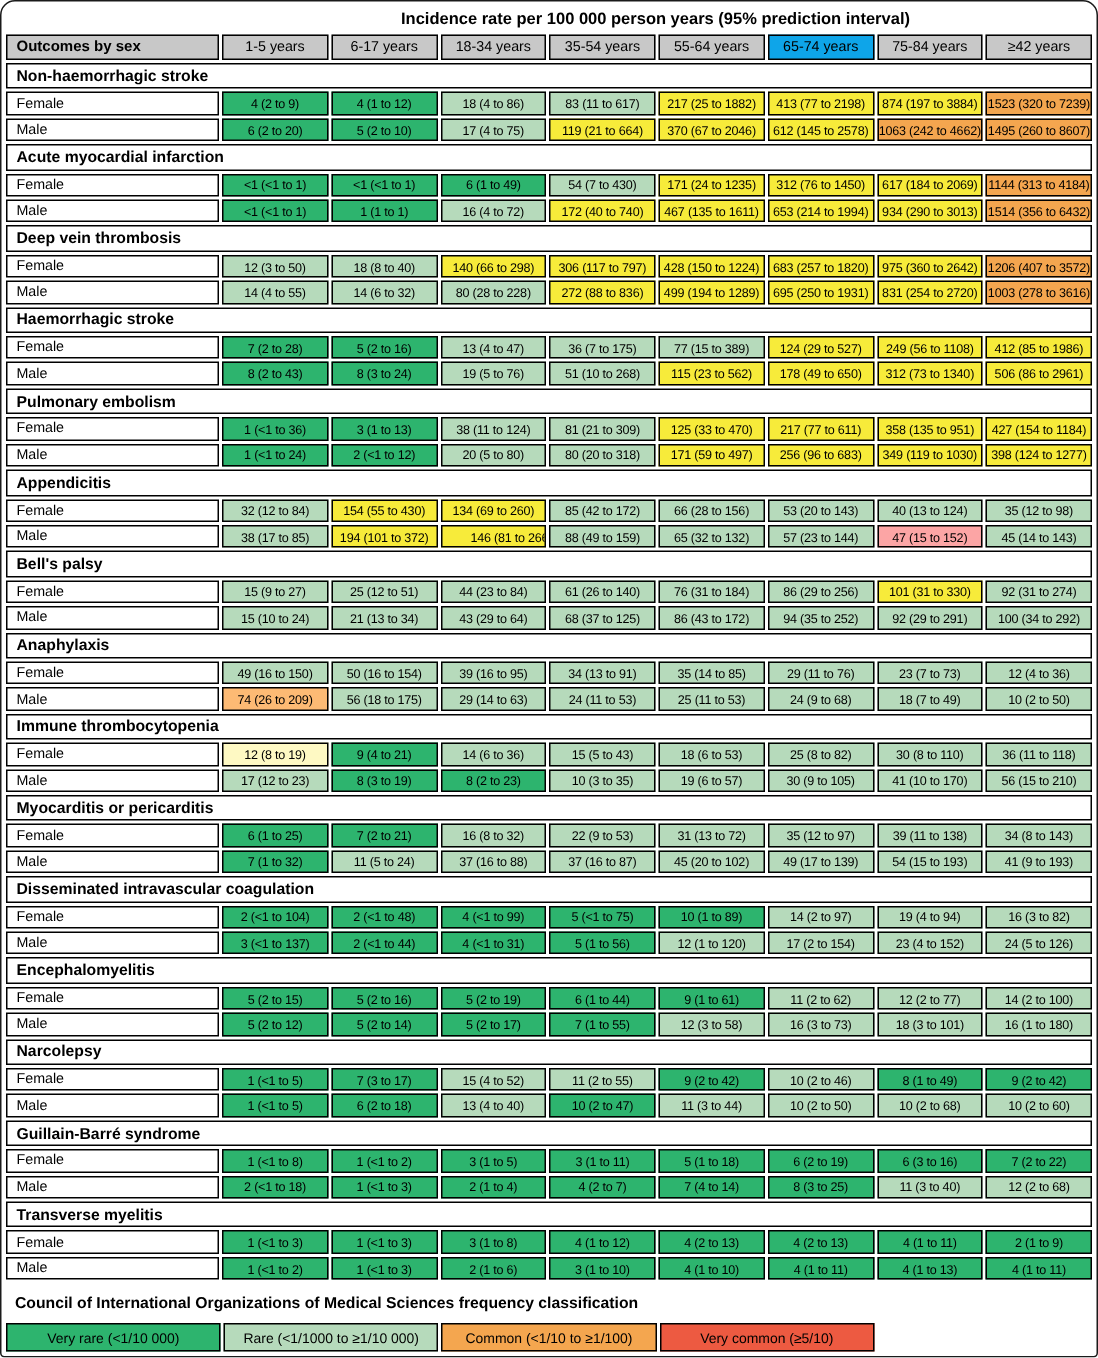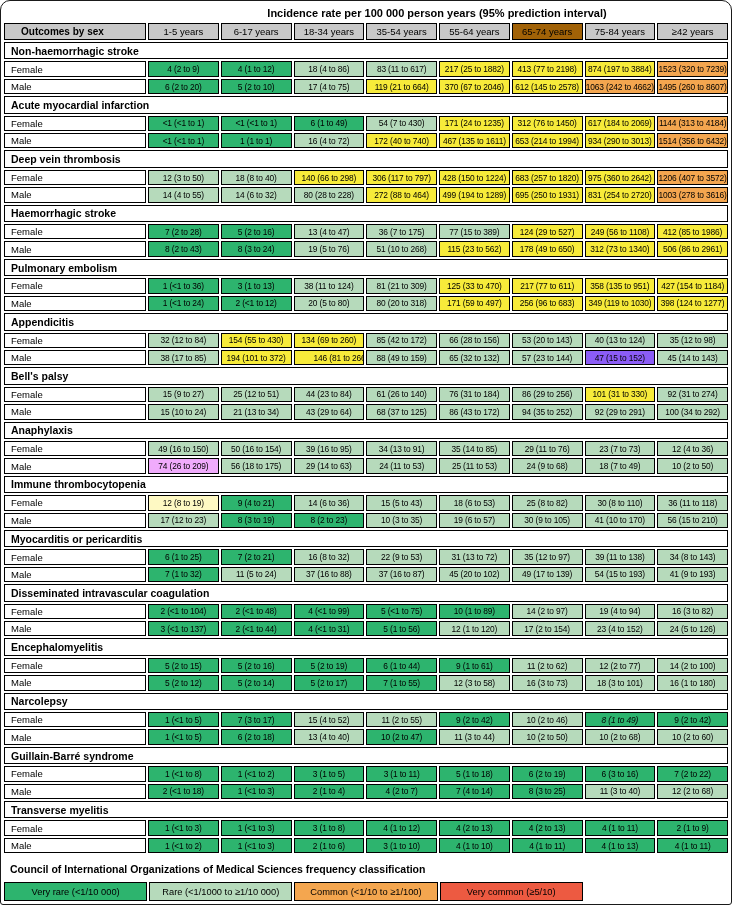--- a/index.html
+++ b/index.html
@@ -12,21 +12,21 @@
   .top-title {
     flex: 0 0 17px; display: flex; align-items: center; justify-content: center;
     font-weight: bold; font-size: 11px; padding-left: 142px; white-space: nowrap;
   }
   .row { display: grid; grid-template-columns: 142px repeat(8, 1fr); gap: 2px; min-height: 0; }
   .header-row { flex: 0 0 17px; }
   .hcell {
     border: 1px solid #000; display: flex; align-items: center; justify-content: center;
     font-size: 9.5px; white-space: nowrap; overflow: hidden;
   }
-  .hcell.first { justify-content: flex-start; padding-left: 16px; font-weight: bold; font-size: 10px; }
+  .hcell.first { justify-content: flex-start; padding-left: 6px; font-weight: bold; font-size: 10px; }
   .section-row {
     flex: 1 1 0; min-height: 0; border: 1px solid #000; background: #fff;
     display: flex; align-items: center; padding-left: 6px;
     font-weight: bold; font-size: 10.5px; white-space: nowrap;
   }
   .row.data { flex: 1 1 0; }
   .lcell {
     border: 1px solid #000; background: #fff; display: flex; align-items: center;
     padding-left: 6px; font-size: 9.5px;
   }
@@ -49,21 +49,21 @@
 
 <div class="figure" id="figure">
   <div class="top-title">Incidence rate per 100 000 person years (95% prediction interval)</div>
   <div class="row header-row" id="header-row">
     <div class="hcell first" style="background: rgb(200, 200, 200);">Outcomes by sex</div>
   <div class="hcell" style="background: rgb(200, 200, 200);">1-5 years</div>
       <div class="hcell" style="background: rgb(200, 200, 200);">6-17 years</div>
       <div class="hcell" style="background: rgb(200, 200, 200);">18-34 years</div>
       <div class="hcell" style="background: rgb(200, 200, 200);">35-54 years</div>
       <div class="hcell" style="background: rgb(200, 200, 200);">55-64 years</div>
-      <div class="hcell" style="background: #a16207;">65-74 years</div>
+      <div class="hcell" style="background: #0ea5e9;">65-74 years</div>
       <div class="hcell" style="background: rgb(200, 200, 200);">75-84 years</div>
       <div class="hcell" style="background: rgb(200, 200, 200);">≥42 years</div>
     </div>
 
   <div class="section-row">Non-haemorrhagic stroke</div>
     <div class="row data">
       <div class="lcell">Female</div>
       <div class="dcell" style="background: rgb(45, 180, 110);">4 (2 to 9)</div>
       <div class="dcell" style="background: rgb(45, 180, 110);">4 (1 to 12)</div>
       <div class="dcell" style="background: rgb(182, 218, 187);">18 (4 to 86)</div>
@@ -117,21 +117,21 @@
       <div class="dcell" style="background: rgb(247, 235, 58);">428 (150 to 1224)</div>
       <div class="dcell" style="background: rgb(247, 235, 58);">683 (257 to 1820)</div>
       <div class="dcell" style="background: rgb(247, 235, 58);">975 (360 to 2642)</div>
       <div class="dcell" style="background: rgb(244, 166, 79);">1206 (407 to 3572)</div>
     </div>
     <div class="row data">
       <div class="lcell">Male</div>
       <div class="dcell" style="background: rgb(182, 218, 187);">14 (4 to 55)</div>
       <div class="dcell" style="background: rgb(182, 218, 187);">14 (6 to 32)</div>
       <div class="dcell" style="background: rgb(182, 218, 187);">80 (28 to 228)</div>
-      <div class="dcell" style="background: rgb(247, 235, 58);">272 (88 to 464)</div>
+      <div class="dcell" style="background: rgb(247, 235, 58);">272 (88 to 836)</div>
       <div class="dcell" style="background: rgb(247, 235, 58);">499 (194 to 1289)</div>
       <div class="dcell" style="background: rgb(247, 235, 58);">695 (250 to 1931)</div>
       <div class="dcell" style="background: rgb(247, 235, 58);">831 (254 to 2720)</div>
       <div class="dcell" style="background: rgb(244, 166, 79);">1003 (278 to 3616)</div>
     </div>
     <div class="section-row">Haemorrhagic stroke</div>
     <div class="row data">
       <div class="lcell">Female</div>
       <div class="dcell" style="background: rgb(45, 180, 110);">7 (2 to 28)</div>
       <div class="dcell" style="background: rgb(45, 180, 110);">5 (2 to 16)</div>
@@ -189,21 +189,21 @@
       <div class="dcell" style="background: rgb(182, 218, 187);">35 (12 to 98)</div>
     </div>
     <div class="row data">
       <div class="lcell">Male</div>
       <div class="dcell" style="background: rgb(182, 218, 187);">38 (17 to 85)</div>
       <div class="dcell" style="background: rgb(247, 235, 58);">194 (101 to 372)</div>
       <div class="dcell" style="background: rgb(247, 235, 58); padding-left: 24px;">146 (81 to 266)</div>
       <div class="dcell" style="background: rgb(182, 218, 187);">88 (49 to 159)</div>
       <div class="dcell" style="background: rgb(182, 218, 187);">65 (32 to 132)</div>
       <div class="dcell" style="background: rgb(182, 218, 187);">57 (23 to 144)</div>
-      <div class="dcell" style="background: #8b5cf6;">47 (15 to 152)</div>
+      <div class="dcell" style="background: #fca5a5;">47 (15 to 152)</div>
       <div class="dcell" style="background: rgb(182, 218, 187);">45 (14 to 143)</div>
     </div>
     <div class="section-row">Bell's palsy</div>
     <div class="row data">
       <div class="lcell">Female</div>
       <div class="dcell" style="background: rgb(182, 218, 187);">15 (9 to 27)</div>
       <div class="dcell" style="background: rgb(182, 218, 187);">25 (12 to 51)</div>
       <div class="dcell" style="background: rgb(182, 218, 187);">44 (23 to 84)</div>
       <div class="dcell" style="background: rgb(182, 218, 187);">61 (26 to 140)</div>
       <div class="dcell" style="background: rgb(182, 218, 187);">76 (31 to 184)</div>
@@ -229,21 +229,21 @@
       <div class="dcell" style="background: rgb(182, 218, 187);">50 (16 to 154)</div>
       <div class="dcell" style="background: rgb(182, 218, 187);">39 (16 to 95)</div>
       <div class="dcell" style="background: rgb(182, 218, 187);">34 (13 to 91)</div>
       <div class="dcell" style="background: rgb(182, 218, 187);">35 (14 to 85)</div>
       <div class="dcell" style="background: rgb(182, 218, 187);">29 (11 to 76)</div>
       <div class="dcell" style="background: rgb(182, 218, 187);">23 (7 to 73)</div>
       <div class="dcell" style="background: rgb(182, 218, 187);">12 (4 to 36)</div>
     </div>
     <div class="row data">
       <div class="lcell">Male</div>
-      <div class="dcell" style="background: #f0abfc;">74 (26 to 209)</div>
+      <div class="dcell" style="background: #fdba74;">74 (26 to 209)</div>
       <div class="dcell" style="background: rgb(182, 218, 187);">56 (18 to 175)</div>
       <div class="dcell" style="background: rgb(182, 218, 187);">29 (14 to 63)</div>
       <div class="dcell" style="background: rgb(182, 218, 187);">24 (11 to 53)</div>
       <div class="dcell" style="background: rgb(182, 218, 187);">25 (11 to 53)</div>
       <div class="dcell" style="background: rgb(182, 218, 187);">24 (9 to 68)</div>
       <div class="dcell" style="background: rgb(182, 218, 187);">18 (7 to 49)</div>
       <div class="dcell" style="background: rgb(182, 218, 187);">10 (2 to 50)</div>
     </div>
     <div class="section-row">Immune thrombocytopenia</div>
     <div class="row data">
@@ -339,21 +339,21 @@
     </div>
     <div class="section-row">Narcolepsy</div>
     <div class="row data">
       <div class="lcell">Female</div>
       <div class="dcell" style="background: rgb(45, 180, 110);">1 (&lt;1 to 5)</div>
       <div class="dcell" style="background: rgb(45, 180, 110);">7 (3 to 17)</div>
       <div class="dcell" style="background: rgb(182, 218, 187);">15 (4 to 52)</div>
       <div class="dcell" style="background: rgb(182, 218, 187);">11 (2 to 55)</div>
       <div class="dcell" style="background: rgb(45, 180, 110);">9 (2 to 42)</div>
       <div class="dcell" style="background: rgb(182, 218, 187);">10 (2 to 46)</div>
-      <div class="dcell" style="background: rgb(45, 180, 110); font-style: italic;">8 (1 to 49)</div>
+      <div class="dcell" style="background: rgb(45, 180, 110);">8 (1 to 49)</div>
       <div class="dcell" style="background: rgb(45, 180, 110);">9 (2 to 42)</div>
     </div>
     <div class="row data">
       <div class="lcell">Male</div>
       <div class="dcell" style="background: rgb(45, 180, 110);">1 (&lt;1 to 5)</div>
       <div class="dcell" style="background: rgb(45, 180, 110);">6 (2 to 18)</div>
       <div class="dcell" style="background: rgb(182, 218, 187);">13 (4 to 40)</div>
       <div class="dcell" style="background: rgb(45, 180, 110);">10 (2 to 47)</div>
       <div class="dcell" style="background: rgb(182, 218, 187);">11 (3 to 44)</div>
       <div class="dcell" style="background: rgb(182, 218, 187);">10 (2 to 50)</div>

